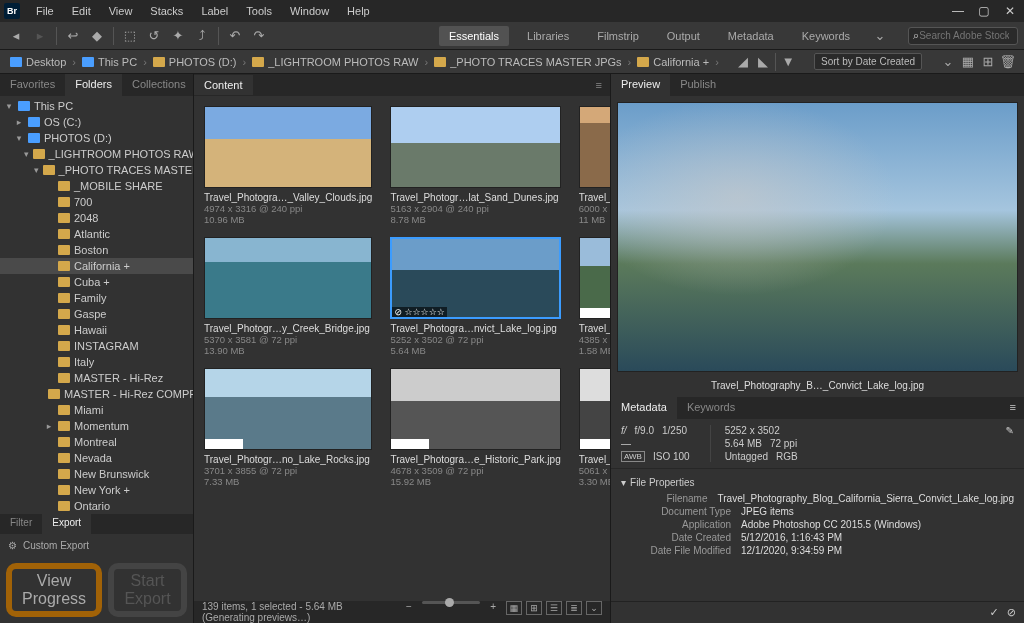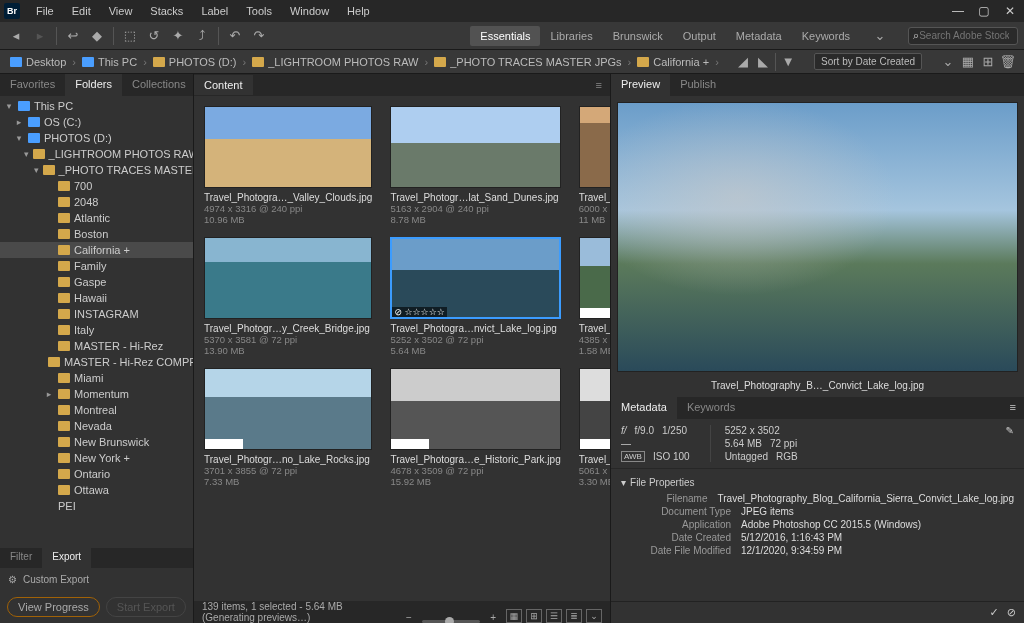--- a/index.html
+++ b/index.html
@@ -8,21 +8,21 @@
 .titlebar{height:22px;background:#272727;display:flex;align-items:center;padding:0 4px}
 .titlebar .logo{width:16px;height:16px;background:#001e36;color:#fff;display:flex;align-items:center;justify-content:center;font-size:9px;font-weight:bold;border-radius:2px;margin-right:8px}
 .menu{display:flex;gap:2px}
 .menu span{padding:2px 8px;cursor:default}
 .win-controls{margin-left:auto;display:flex;gap:6px}
 .win-controls span{width:20px;height:14px;display:flex;align-items:center;justify-content:center;font-size:12px}
 
 .toolbar{height:28px;background:#383838;display:flex;align-items:center;padding:0 6px;gap:4px;border-bottom:1px solid #1a1a1a}
 .tb-btn{width:20px;height:20px;display:flex;align-items:center;justify-content:center;color:#aaa;font-size:13px}
 .tb-sep{width:1px;height:18px;background:#555;margin:0 2px}
-.workspace-tabs{margin-left:auto;display:flex;gap:0;align-items:center}
+.workspace-tabs{margin-left:auto;display:flex;gap:8px;align-items:center}
 .ws-tab{padding:4px 10px;color:#aaa;font-size:11px}
 .ws-tab.active{background:#525252;color:#fff;border-radius:2px}
 .search-box{width:110px;height:18px;background:#2a2a2a;border:1px solid #555;border-radius:3px;margin-left:14px;display:flex;align-items:center;padding:0 4px}
 .search-box input{background:none;border:none;color:#888;font-size:10px;width:90px;outline:none}
 
 .pathbar{height:24px;background:#383838;display:flex;align-items:center;padding:0 6px;font-size:11px;color:#bbb;border-bottom:1px solid #1a1a1a}
 .path-item{display:flex;align-items:center;gap:4px;padding:0 4px}
 .path-sep{color:#777;margin:0 2px}
 .path-icon{width:12px;height:10px;background:#d4a84b;border-radius:1px}
 .path-spacer{flex:1}
@@ -39,35 +39,35 @@
 .tree-item.selected{background:#4a4a4a}
 .tree-item .arrow{width:10px;font-size:9px;color:#999;text-align:center}
 .tree-item .fld{width:12px;height:10px;background:#d4a84b;border-radius:1px;flex-shrink:0}
 .tree-item .pc{width:12px;height:10px;background:#4a9eff;border-radius:1px;flex-shrink:0}
 .ind-1{padding-left:14px}.ind-2{padding-left:24px}.ind-3{padding-left:34px}.ind-4{padding-left:44px}
 .filter-export{display:flex;background:#272727;height:20px}
 .fe-tab{padding:3px 10px;color:#888;font-size:10px}
 .fe-tab.active{background:#323232;color:#eee}
 .export-body{padding:6px 8px;font-size:10px;color:#aaa}
 .export-actions{display:flex;gap:6px;padding:6px;justify-content:center}
-.btn-pill{border:1px solid #a16207;border-radius:10px;padding:3px 10px;font-size:11px;color:#aaa;background:none}
+.btn-pill{border:6px solid #a16207;border-radius:10px;padding:3px 10px;font-size:16px;color:#aaa;background:none}
 .btn-pill.disabled{color:#555;border-color:#444}
 
 .content{flex:1;background:#323232;display:flex;flex-direction:column;min-width:0}
 .content-header{display:flex;background:#272727;height:22px;align-items:center}
 .content-header .panel-tab{flex:0}
 .content-header .menu-icon{margin-left:auto;padding:0 8px;color:#888}
 .grid{flex:1;overflow-y:auto;padding:10px;display:grid;grid-template-columns:repeat(3,1fr);gap:12px 18px;align-content:start}
 .thumb{display:flex;flex-direction:column}
 .thumb-img{width:100%;height:82px;background:#555;border:1px solid #222;position:relative}
 .thumb.selected .thumb-img{border:2px solid #3b9cff}
 .thumb-name{font-size:10px;color:#ddd;margin-top:4px;white-space:nowrap;overflow:hidden;text-overflow:ellipsis}
 .thumb-meta{font-size:9.5px;color:#888}
 .stars{position:absolute;bottom:0;left:0;background:rgba(0,0,0,.6);font-size:9px;color:#fff;padding:0 2px}
-.statusbar{height:22px;background:#272727;display:flex;align-items:flex-end;padding:0 8px;font-size:10px;color:#aaa;gap:10px}
+.statusbar{height:22px;background:#272727;display:flex;align-items:flex-start;padding:0 8px;font-size:10px;color:#aaa;gap:10px}
 .statusbar .slider{width:80px;height:3px;background:#555;border-radius:2px;position:relative}
 .statusbar .slider-thumb{position:absolute;top:-3px;left:40%;width:9px;height:9px;background:#aaa;border-radius:50%}
 .view-icons{display:flex;gap:4px;margin-left:auto}
 .view-icons span{width:16px;height:14px;border:1px solid #666;display:flex;align-items:center;justify-content:center;font-size:9px}
 
 .right{width:414px;background:#323232;display:flex;flex-direction:column;border-left:1px solid #1a1a1a}
 .preview-img{height:270px;margin:6px;background:linear-gradient(to bottom,#6b9dc9 0%,#a5c5de 40%,#5b7a5b 60%,#2a4a5a 100%);border:1px solid #222;position:relative}
 .preview-img::after{content:"";position:absolute;inset:0;background:radial-gradient(ellipse at 30% 35%,rgba(200,200,200,.6) 0%,transparent 40%)}
 .preview-name{text-align:center;font-size:10px;color:#ddd;padding:2px 0 6px}
 .meta-panel{flex:1;display:flex;flex-direction:column;min-height:0}
@@ -126,21 +126,21 @@
   <span class="tb-btn">⬚</span>
   <span class="tb-btn">↺</span>
   <span class="tb-btn">✦</span>
   <span class="tb-btn">⤴</span>
   <span class="tb-sep"></span>
   <span class="tb-btn">↶</span>
   <span class="tb-btn">↷</span>
   <div class="workspace-tabs" id="ws-tabs">
       <span class="ws-tab active">Essentials</span>
       <span class="ws-tab">Libraries</span>
-      <span class="ws-tab">Brunswick</span>
+      <span class="ws-tab">Filmstrip</span>
       <span class="ws-tab">Output</span>
       <span class="ws-tab">Metadata</span>
       <span class="ws-tab">Keywords</span>
     </div>
   <span class="tb-btn" style="margin-left:6px">⌄</span>
   <div class="search-box">
     <span>⌕</span>
     <input placeholder="Search Adobe Stock" style="">
   </div>
 </div>
@@ -220,20 +220,25 @@
           <span>_LIGHTROOM PHOTOS RAW</span>
         </div>
         <div class="tree-item ind-3">
           <span class="arrow">▾</span>
           <span class="fld"></span>
           <span>_PHOTO TRACES MASTER JPGs</span>
         </div>
         <div class="tree-item ind-4">
           <span class="arrow"></span>
           <span class="fld"></span>
+          <span>_MOBILE SHARE</span>
+        </div>
+        <div class="tree-item ind-4">
+          <span class="arrow"></span>
+          <span class="fld"></span>
           <span>700</span>
         </div>
         <div class="tree-item ind-4">
           <span class="arrow"></span>
           <span class="fld"></span>
           <span>2048</span>
         </div>
         <div class="tree-item ind-4">
           <span class="arrow"></span>
           <span class="fld"></span>
@@ -241,20 +246,25 @@
         </div>
         <div class="tree-item ind-4">
           <span class="arrow"></span>
           <span class="fld"></span>
           <span>Boston</span>
         </div>
         <div class="tree-item ind-4 selected">
           <span class="arrow"></span>
           <span class="fld"></span>
           <span>California +</span>
+        </div>
+        <div class="tree-item ind-4">
+          <span class="arrow"></span>
+          <span class="fld"></span>
+          <span>Cuba +</span>
         </div>
         <div class="tree-item ind-4">
           <span class="arrow"></span>
           <span class="fld"></span>
           <span>Family</span>
         </div>
         <div class="tree-item ind-4">
           <span class="arrow"></span>
           <span class="fld"></span>
           <span>Gaspe</span>

